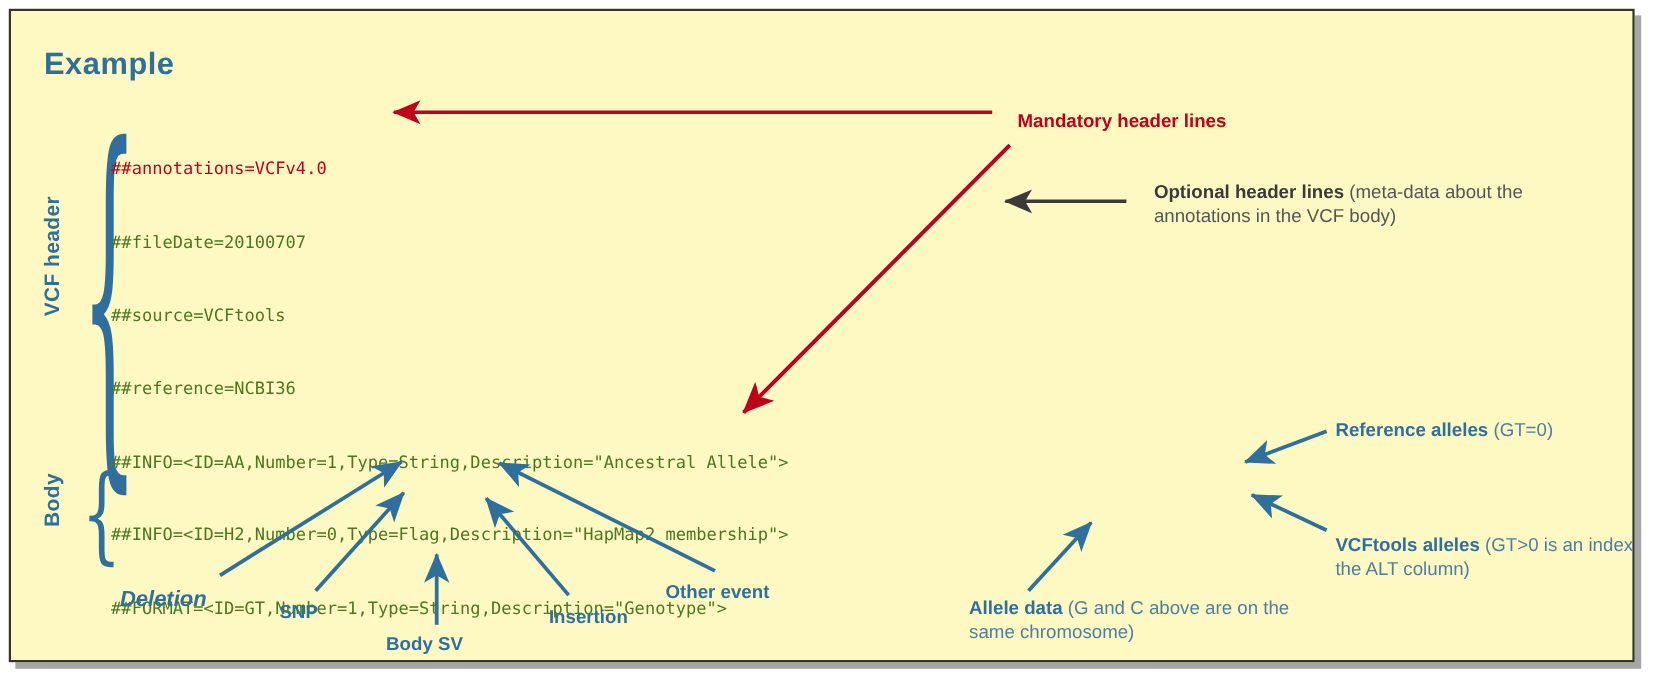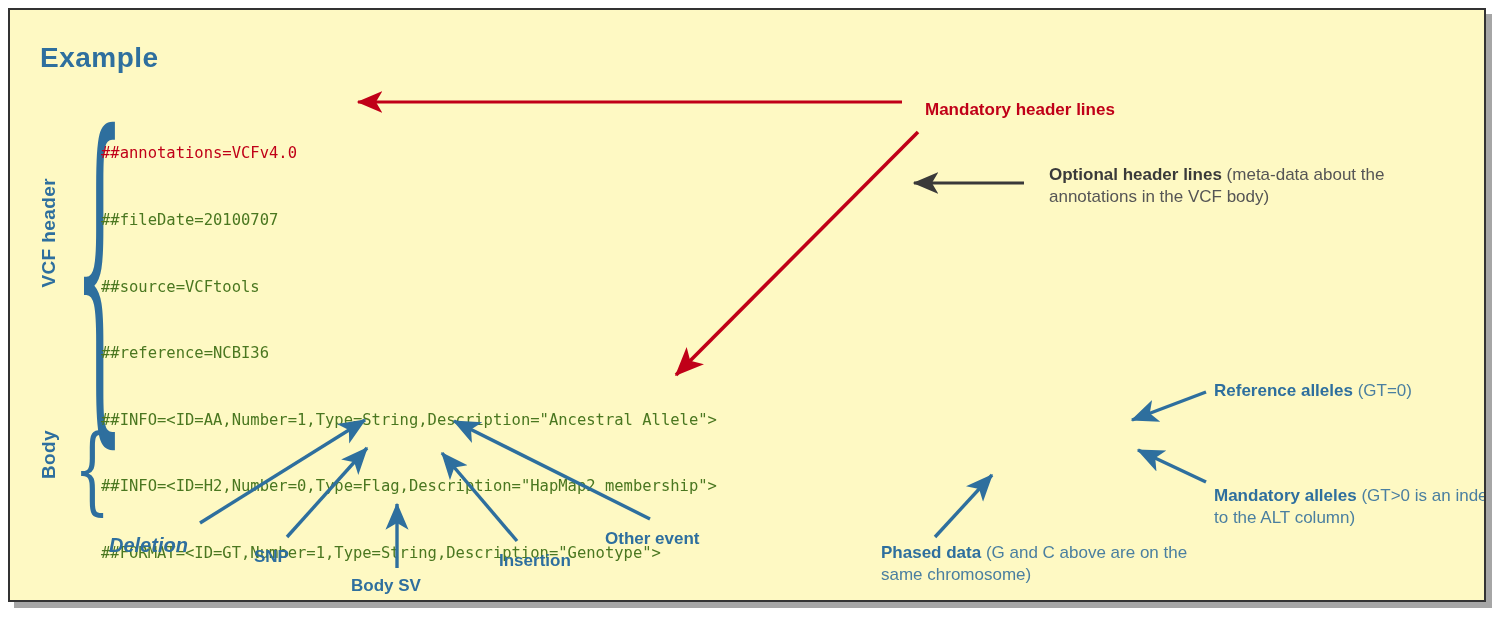--- a/index.html
+++ b/index.html
@@ -168,25 +168,25 @@
 
   <div class="anno anno-red" id="anno-mandatory">
     <span class="b">Mandatory header lines</span><span class="lt"></span>
   </div>
 
   <div class="anno anno-blue" id="anno-reference">
     <span class="b">Reference alleles</span><span class="lt"> (GT=0)</span>
   </div>
 
   <div class="anno anno-blue" id="anno-alternate">
-    <span class="b">Mandatory alleles</span><span class="lt"> (GT&gt;0 is an index to the ALT column)</span>
+    <span class="b">VCFtools alleles</span><span class="lt"> (GT&gt;0 is an index to the ALT column)</span>
   </div>
 
   <div class="anno anno-blue" id="anno-phased">
-    <span class="b">Phased data</span><span class="lt"> (G and C above are on the same chromosome)</span>
+    <span class="b">Allele data</span><span class="lt"> (G and C above are on the same chromosome)</span>
   </div>
 
   <div class="anno anno-blue" id="anno-deletion">
     <span class="b">Deletion</span>
   </div>
   <div class="anno anno-blue" id="anno-snp">
     <span class="b">SNP</span>
   </div>
   <div class="anno anno-blue" id="anno-largesv">
     <span class="b">Body SV</span>

